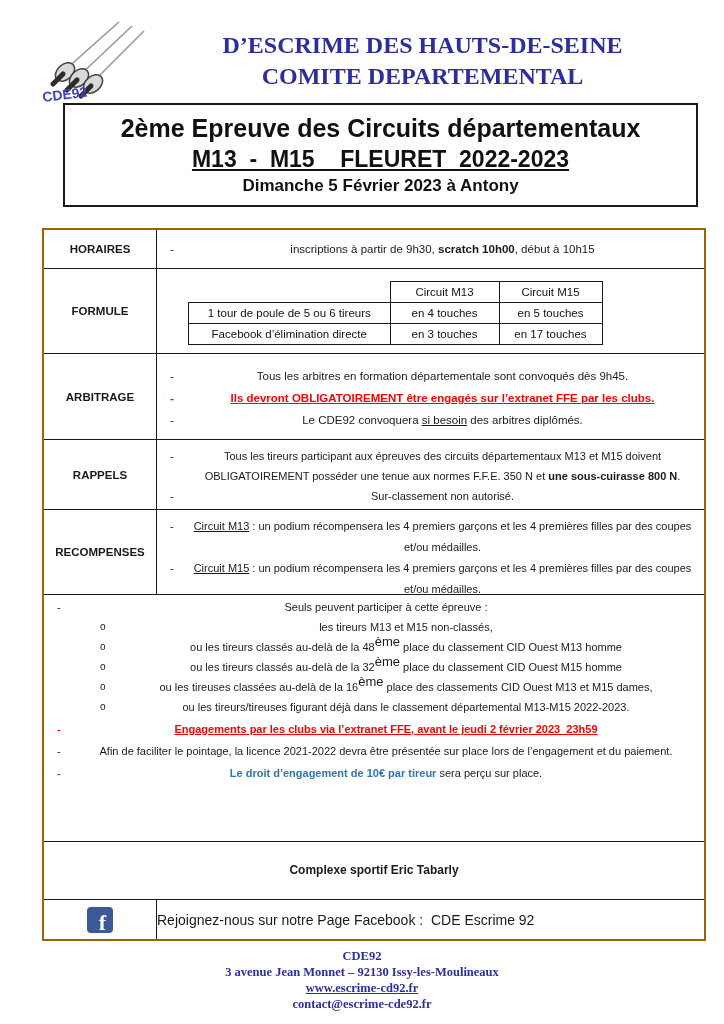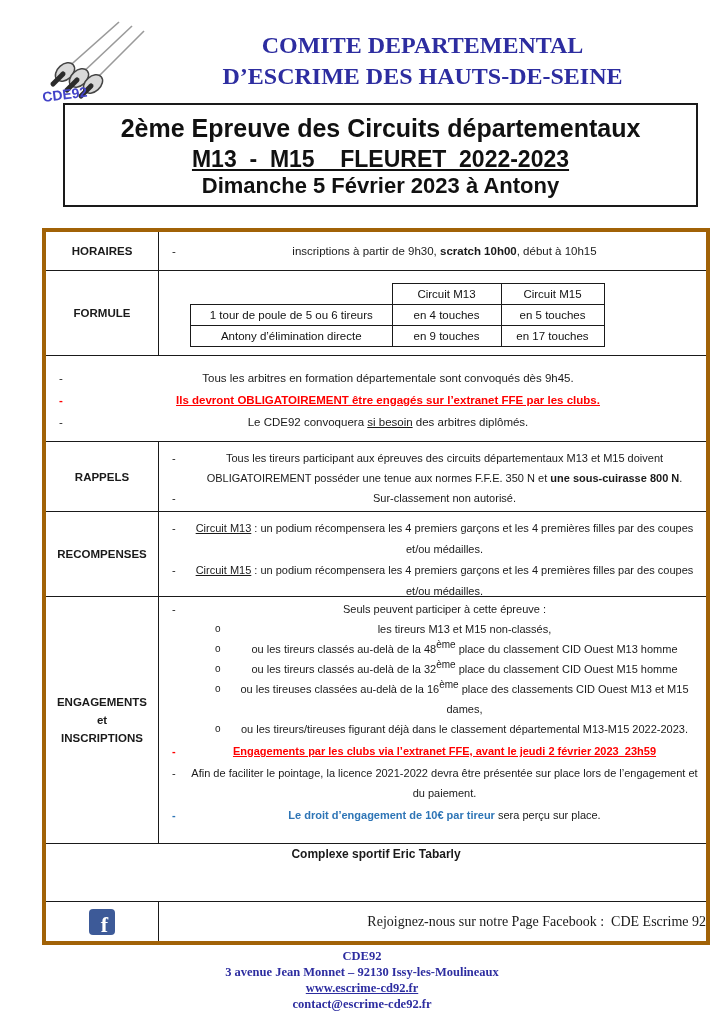--- a/index.html
+++ b/index.html
@@ -11,24 +11,24 @@
   .org-title{position:absolute;left:150px;top:30px;width:545px;text-align:center;
              font-family:"Liberation Serif",serif;font-weight:bold;
              font-size:24px;line-height:31px;color:#2d2da0;}
 
   
   .title-box{position:absolute;left:63px;top:103px;width:631px;height:100px;
              border:2px solid #1a1a1a;display:flex;flex-direction:column;
              justify-content:center;align-items:center;text-align:center;color:#111;}
   .tb1{font-size:25px;font-weight:bold;line-height:31px;white-space:pre-wrap;}
   .tb2{font-size:23px;font-weight:bold;line-height:30px;white-space:pre-wrap;text-decoration:underline;}
-  .tb3{font-size:22px;font-weight:bold;line-height:24px;white-space:pre-wrap;}
-
-  
-  .main-table{position:absolute;left:42px;top:228px;width:660px;border:4px solid #a16207;}
+  .tb3{font-size:17px;font-weight:bold;line-height:24px;white-space:pre-wrap;}
+
+  
+  .main-table{position:absolute;left:42px;top:228px;width:660px;border:2px solid #a16207;}
   .trow{display:flex;border-bottom:1px solid #1a1a1a;box-sizing:border-box;}
   .trow:last-child{border-bottom:none;}
   .lbl{flex:0 0 112px;border-right:1px solid #1a1a1a;display:flex;
        align-items:center;justify-content:center;text-align:center;
        font-weight:bold;font-size:11.5px;white-space:pre-line;line-height:18px;}
   .cnt{flex:1;min-width:0;box-sizing:border-box;overflow:hidden;}
 
   .row-horaires{height:39px;} .row-formule{height:85px;} .row-arbitrage{height:86px;}
   .row-rappels{height:70px;}  .row-recompenses{height:85px;} .row-engagements{height:247px;}
   .row-adresse{height:58px;}  .row-facebook{height:39px;}
@@ -54,26 +54,26 @@
   .row-recompenses .cnt{padding-top:6px;font-size:11px;line-height:21px;}
   .row-engagements .cnt{padding-top:2px;font-size:11px;line-height:20px;padding-right:4px;}
   .row-engagements .li{padding-right:4px;}
   .mt{margin-top:2px;}
 
   .b{font-weight:bold;}
   .u{text-decoration:underline;margin-top:48px;}
   .red{color:#ff0000;font-weight:bold;}
   .red .txt{text-decoration:underline;}
   .blue{color:#2e75b6;font-weight:bold;}
-  sup.sp{font-size:10px;vertical-align:super;line-height:0;}
-
-  .row-adresse .cnt{display:flex;flex-direction:row;justify-content:center;
-                    font-weight:bold;font-size:12px;line-height:21px;}
-  .row-facebook .cnt{display:flex;align-items:center;justify-content:flex-end;
-                     font-size:14px;font-family:Liberation Serif, serif;}
+  sup.sp{font-size:13px;vertical-align:super;line-height:0;}
+
+  .row-adresse .cnt{display:flex;flex-direction:column;justify-content:center;
+                    text-align:center;font-weight:bold;font-size:12px;line-height:21px;}
+  .row-facebook .cnt{display:flex;align-items:center;justify-content:flex-start;
+                     font-size:14px;}
   .fb-icon{width:26px;height:26px;border-radius:4px;background:#3d5a98;color:#fff;
            font-family:"Liberation Serif",serif;font-weight:bold;font-size:22px;
            line-height:26px;text-align:center;overflow:hidden;}
   .fb-icon span{display:inline-block;margin-left:5px;margin-top:3px;}
 
   
   .footer{position:absolute;left:0;top:948px;width:724px;text-align:center;
           font-family:"Liberation Serif",serif;font-weight:bold;
           font-size:12.5px;line-height:16px;color:#2d2da0;}
   .footer .u{cursor:pointer;}
@@ -98,22 +98,22 @@
       <g stroke="#2b2b2b" stroke-width="5" stroke-linecap="round">
         <line x1="30" y1="56" x2="20" y2="66"></line>
         <line x1="44" y1="62" x2="34" y2="72"></line>
         <line x1="58" y1="68" x2="48" y2="78"></line>
       </g>
       <text x="10" y="84" transform="rotate(-7 10 84)" fill="#4343c8" font-family="Liberation Sans, sans-serif" font-size="14" font-weight="bold">CDE92</text>
     </svg>
   </div>
 
   <div class="org-title">
+    <div>D’ESCRIME DES HAUTS-DE-SEINE</div>
     <div>COMITE DEPARTEMENTAL</div>
-    <div>D’ESCRIME DES HAUTS-DE-SEINE</div>
   </div>
 
   <div class="title-box">
     <div class="tb1">2ème Epreuve des Circuits départementaux</div>
     <div class="tb2">M13  -  M15    FLEURET  2022-2023</div>
     <div class="tb3">Dimanche 5 Février 2023 à Antony</div>
   </div>
 
   <div class="main-table">
 
@@ -136,30 +136,31 @@
             <td class="blank fc1"></td>
             <td class="fc2">Circuit M13</td>
             <td class="fc3">Circuit M15</td>
           </tr>
           <tr>
             <td>1 tour de poule de 5 ou 6 tireurs</td>
             <td>en 4 touches</td>
             <td>en 5 touches</td>
           </tr>
           <tr>
-            <td>Antony d’élimination directe</td>
-            <td>en  9 touches</td>
+            <td>Facebook d’élimination directe</td>
+            <td>en  3 touches</td>
             <td>en 17 touches</td>
           </tr>
         </tbody>
           </table>
       </div>
     </div>
 
     <div class="trow row-arbitrage">
+      <div class="lbl">ARBITRAGE</div>
       <div class="cnt">
         <div class="li">
           <span class="marker">-</span>
           <span class="txt">Tous les arbitres en formation départementale sont convoqués dès 9h45.</span>
         </div>
         <div class="li red">
           <span class="marker">-</span>
           <span class="txt">Ils devront OBLIGATOIREMENT être engagés sur l’extranet FFE par les clubs.</span>
         </div>
         <div class="li">
@@ -191,23 +192,20 @@
           <span class="txt"><span class="seg u">Circuit M13</span><span class="seg"> : un podium récompensera les 4 premiers garçons et les 4 premières filles par des coupes et/ou médailles.</span></span>
         </div>
         <div class="li">
           <span class="marker">-</span>
           <span class="txt"><span class="seg u">Circuit M15</span><span class="seg"> : un podium récompensera les 4 premiers garçons et les 4 premières filles par des coupes et/ou médailles.</span></span>
         </div>
       </div>
     </div>
 
     <div class="trow row-engagements">
-      <div class="lbl">ENGAGEMENTS
-et
-INSCRIPTIONS</div>
       <div class="cnt">
         <div class="li">
           <span class="marker">-</span>
           <span class="txt">Seuls peuvent participer à cette épreuve :</span>
         </div>
         <div class="li sub">
           <span class="marker">o</span>
           <span class="txt">les tireurs M13 et M15 non-classés,</span>
         </div>
         <div class="li sub">

